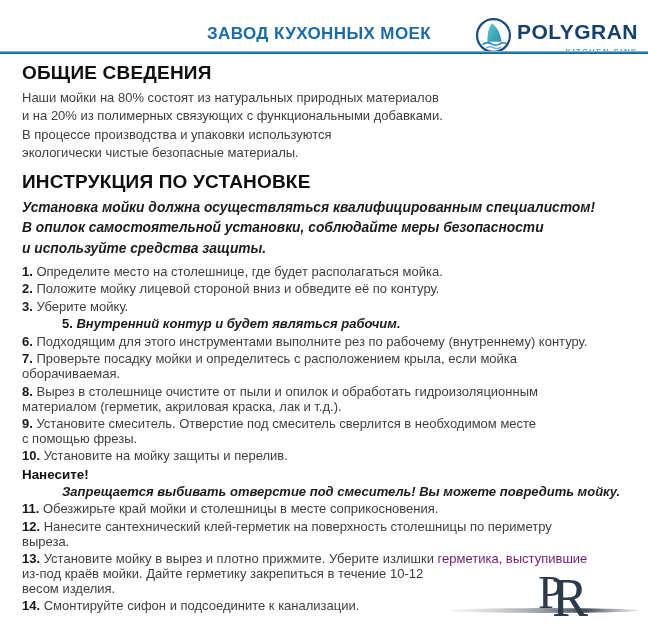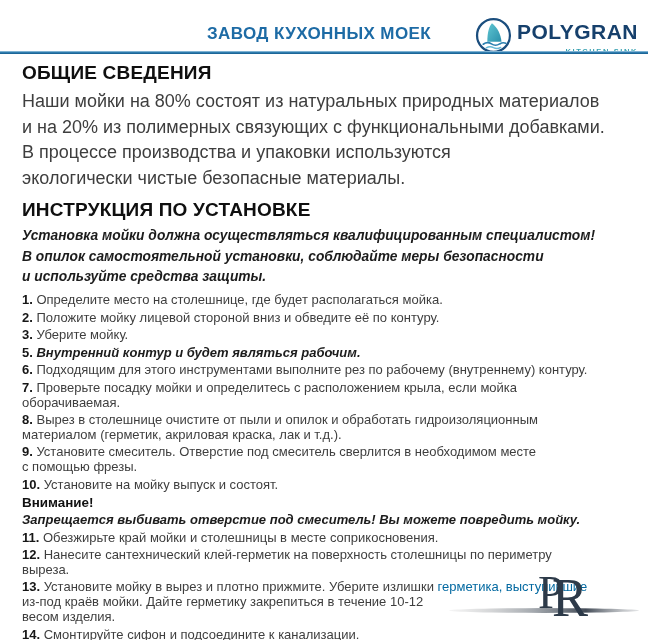--- a/index.html
+++ b/index.html
@@ -66,21 +66,21 @@
     padding: 0 14px 0 22px;
   }
   .section-heading {
     font-size: 19px;
     font-weight: 800;
     color: #0f0f0f;
     letter-spacing: 0.2px;
     margin: 8px 0 5px;
   }
   .general-body {
-    font-size: 18px;
+    font-size: 13px;
     line-height: 1.42;
     color: #3e3e3e;
     white-space: pre-line;
   }
   .intro {
     font-size: 13.8px;
     line-height: 1.48;
     font-weight: 700;
     font-style: italic;
     color: #1c1c1c;
@@ -88,23 +88,23 @@
     margin-bottom: 6px;
   }
   .item {
     font-size: 13px;
     line-height: 1.15;
     color: #3e3e3e;
     margin: 0 0 2.5px 0;
     white-space: pre-line;
   }
   .item b.num { font-weight: 800; color: #161616; font-style: normal; }
-  .item.bold-italic { font-weight: 700; font-style: italic; color: #1c1c1c; }
+  .item.bold-italic { font-weight: 700; font-style: italic; color: #1c1c1c; margin-left: 40px; }
   .item.bold { font-weight: 800; font-style: normal; color: #111111; font-size: 13.4px; }
-  .faded { color: #0369a1; }
+  .faded { color: #701a75; }
 
   
   .watermark {
     position: absolute;
     right: 6px;
     bottom: 8px;
     width: 196px;
     height: 78px;
     pointer-events: none;
   }
@@ -154,22 +154,22 @@
     <p class="item"><b class="num">2.</b> <span>Положите мойку лицевой стороной вниз и обведите её по контуру.</span></p>
     <p class="item"><b class="num">3.</b> <span>Уберите мойку.</span></p>
     <p class="item bold-italic"><b class="num">5.</b> <span>Внутренний контур и будет являться рабочим.</span></p>
     <p class="item"><b class="num">6.</b> <span>Подходящим для этого инструментами выполните рез по рабочему (внутреннему) контуру.</span></p>
     <p class="item"><b class="num">7.</b> <span>Проверьте посадку мойки и определитесь с расположением крыла, если мойка
 оборачиваемая.</span></p>
     <p class="item"><b class="num">8.</b> <span>Вырез в столешнице очистите от пыли и опилок и обработать гидроизоляционным
 материалом (герметик, акриловая краска, лак и т.д.).</span></p>
     <p class="item"><b class="num">9.</b> <span>Установите смеситель. Отверстие под смеситель сверлится в необходимом месте
 с помощью фрезы.</span></p>
-    <p class="item"><b class="num">10.</b> <span>Установите на мойку выпуск и состоят.</span></p>
-    <p class="item bold"><span>Внимание!</span></p>
+    <p class="item"><b class="num">10.</b> <span>Установите на мойку защиты и перелив.</span></p>
+    <p class="item bold"><span>Нанесите!</span></p>
     <p class="item bold-italic"><span>Запрещается выбивать отверстие под смеситель! Вы можете повредить мойку.</span></p>
     <p class="item"><b class="num">11.</b> <span>Обезжирьте край мойки и столешницы в месте соприкосновения.</span></p>
     <p class="item"><b class="num">12.</b> <span>Нанесите сантехнический клей-герметик на поверхность столешницы по периметру
 выреза.</span></p>
     <p class="item"><b class="num">13.</b> <span>Установите мойку в вырез и плотно прижмите. Уберите излишки </span><span class="faded">герметика, выступившие</span><span>
 из-под краёв мойки. Дайте герметику закрепиться в течение 10-12
 весом изделия.</span></p>
     <p class="item"><b class="num">14.</b> <span>Смонтируйте сифон и подсоедините к канализации.</span></p>
 
   </div>

